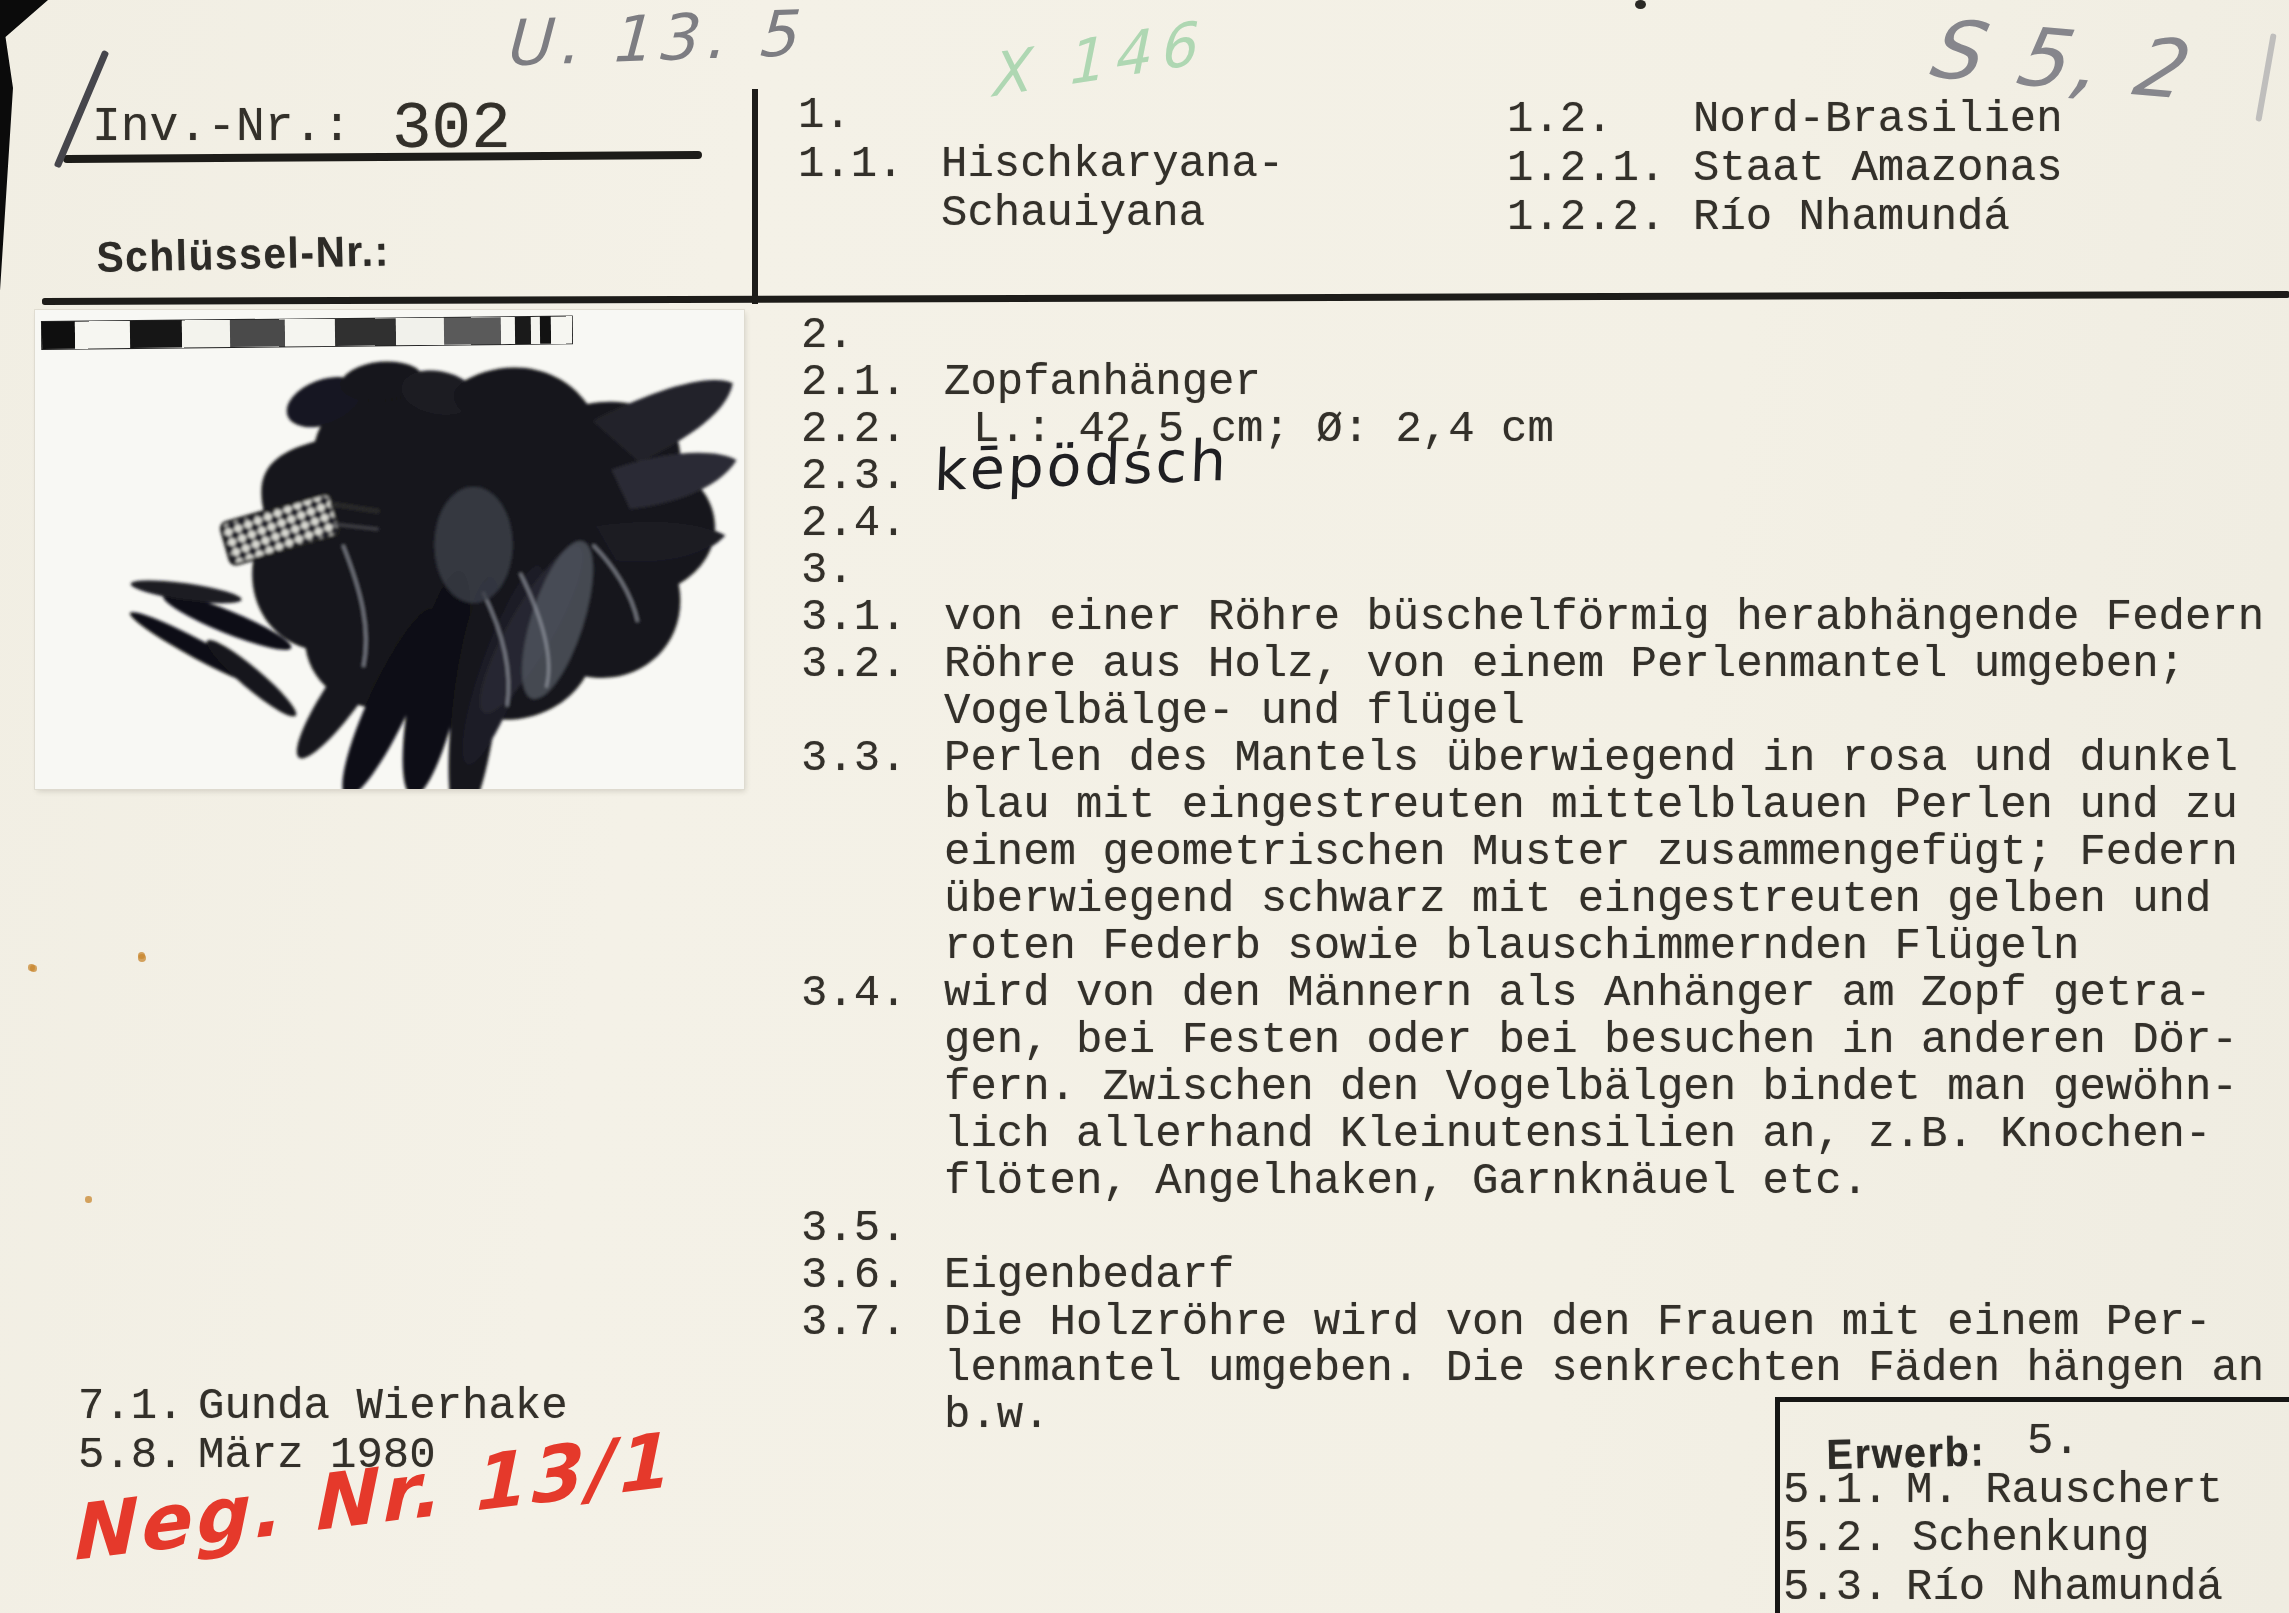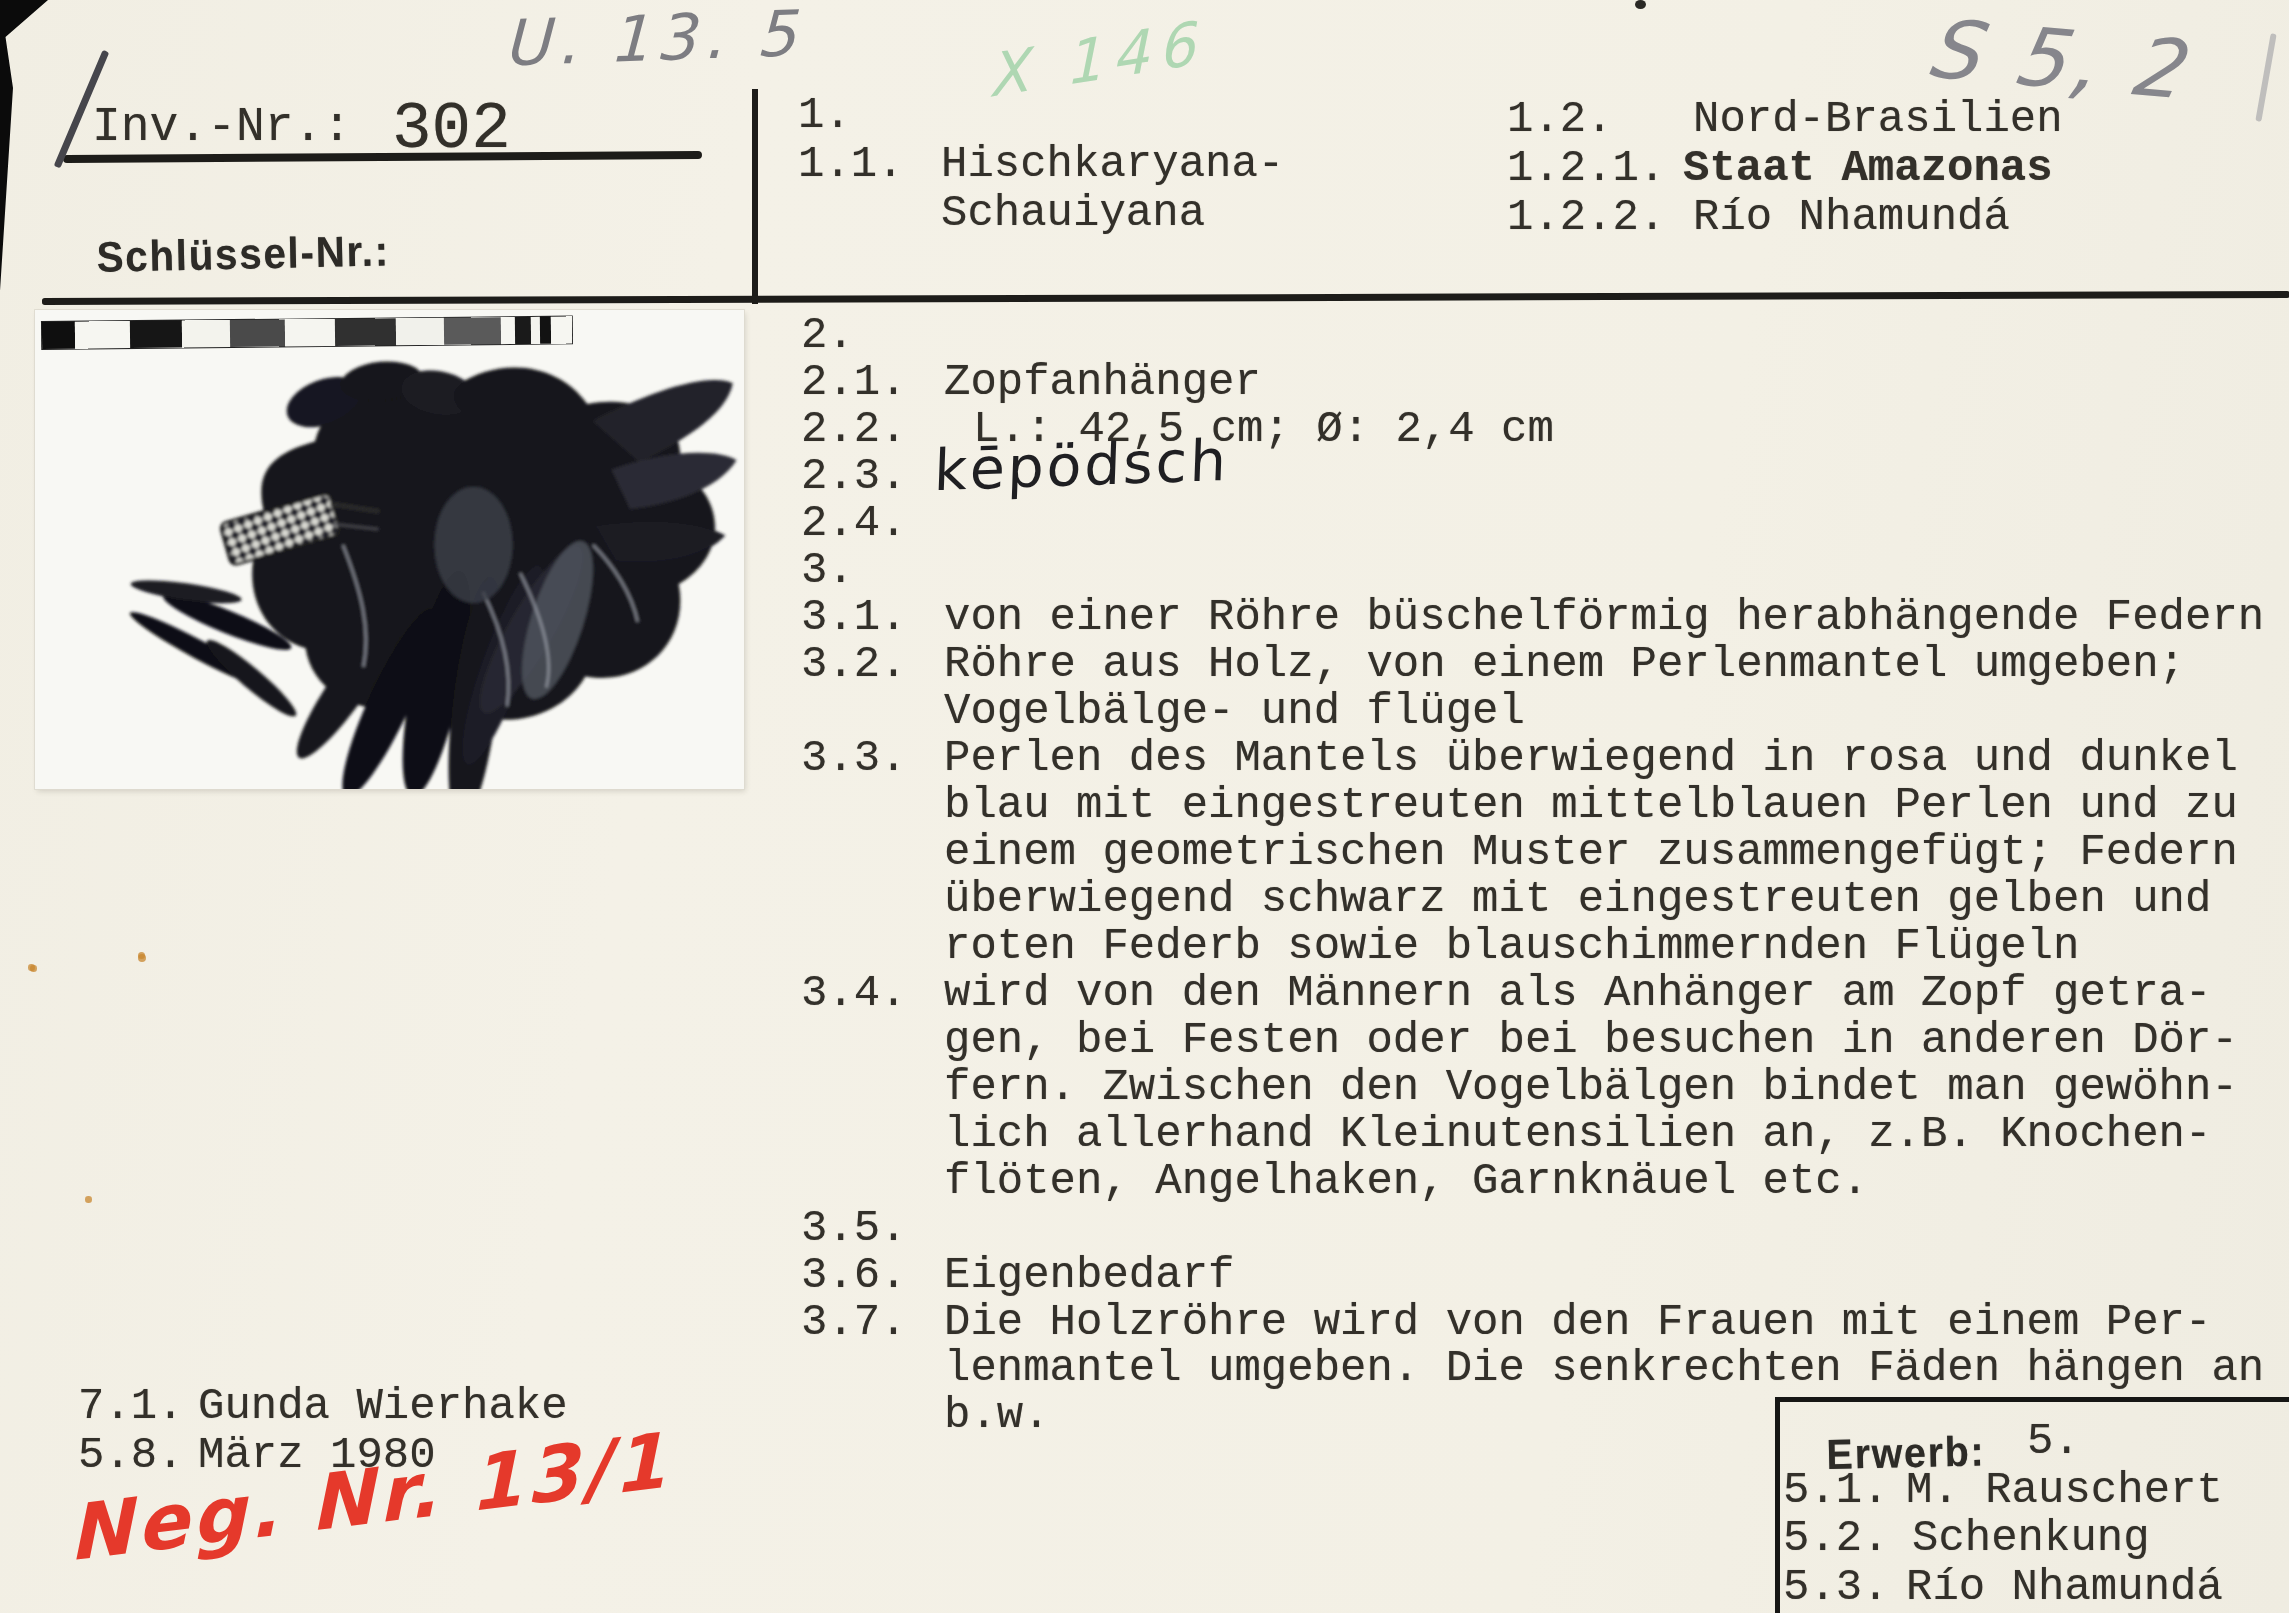--- a/index.html
+++ b/index.html
@@ -59,21 +59,21 @@
   <div class="rule" style="left:752px;top:89px;width:5.5px;height:215px;"></div>
   <div class="rule" style="left:42px;top:298px;width:2248px;height:6.5px;transform:rotate(-.18deg);transform-origin:left center;border-radius:2.8px;"></div>
 
   <div class="abs" id="sec1-left" style="left:798px;top:92px;">
       <div class="tline tw" style="top: 0px;"><span class="num">1.</span><span class="txt" style="left: 143px;"></span></div>
       <div class="tline tw" style="top: 49px;"><span class="num">1.1.</span><span class="txt" style="left: 143px;">Hischkaryana-</span></div>
       <div class="tline tw" style="top: 98px;"><span class="num"></span><span class="txt" style="left: 143px;">Schauiyana</span></div>
     </div>
   <div class="abs" id="sec1-right" style="left:1507px;top:96px;">
       <div class="tline tw" style="top: 0px;"><span class="num">1.2.</span><span class="txt" style="left: 186px;">Nord-Brasilien</span></div>
-      <div class="tline tw" style="top: 49px;"><span class="num">1.2.1.</span><span class="txt" style="left: 176px; font-weight: bold;">Staat Amazonas</span></div>
+      <div class="tline tw" style="top: 49px;"><span class="num">1.2.1.</span><span class="txt" style="left: 186px;">Staat Amazonas</span></div>
       <div class="tline tw" style="top: 98px;"><span class="num">1.2.2.</span><span class="txt" style="left: 186px;">Río Nhamundá</span></div>
     </div>
 
   <div class="photo">
     <div class="scalebar" id="scalebar">
         <div style="width: 33px; background: rgb(15, 15, 15);"></div>
         <div style="width: 55px; background: rgb(246, 246, 241);"></div>
         <div style="width: 52px; background: rgb(22, 22, 22);"></div>
         <div style="width: 48px; background: rgb(243, 243, 237);"></div>
         <div style="width: 55px; background: rgb(74, 74, 74);"></div>

